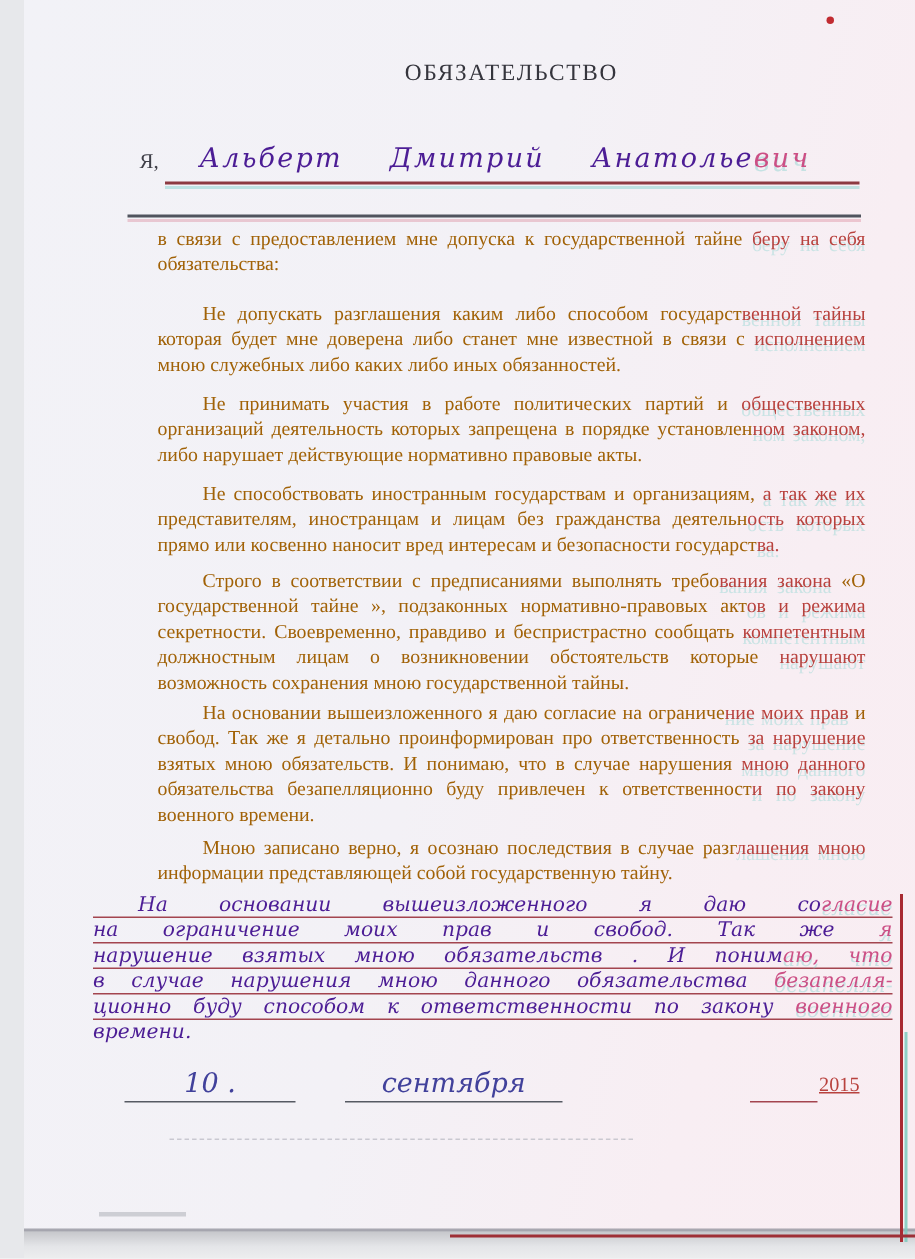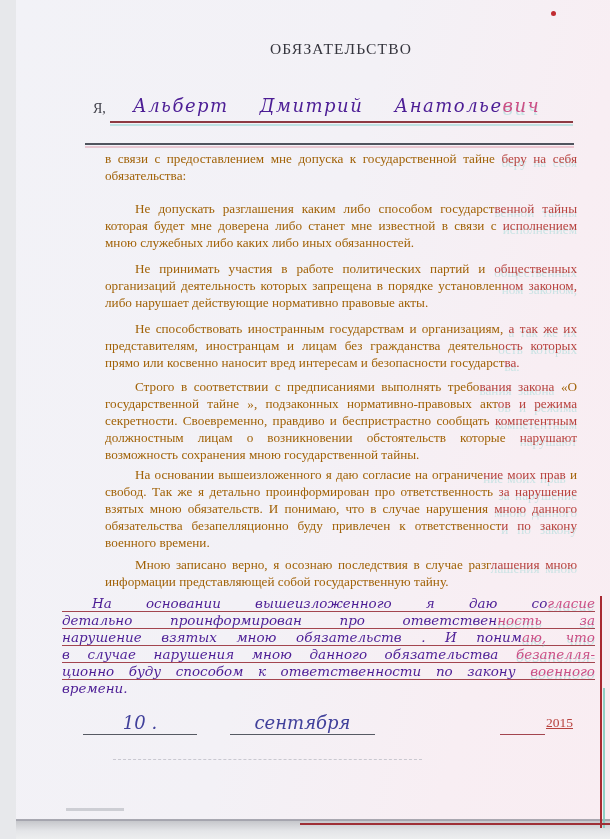--- a/index.html
+++ b/index.html
@@ -85,21 +85,21 @@
   <div class="para pos-intro"><span class="seg-black">в связи   с предоставлением мне допуска к государственной тайне </span><span class="seg-red">беру на себя</span><span class="seg-black"> обязательства:</span></div>
   <div class="para ind pos-p1"><span class="seg-black">Не допускать разглашения каким либо способом государст</span><span class="seg-red">венной тайны</span><span class="seg-black"> которая будет  мне доверена либо станет мне известной в связи с  </span><span class="seg-red">исполнением</span><span class="seg-black"> мною служебных либо каких либо иных обязанностей.</span></div>
   <div class="para ind pos-p2"><span class="seg-black">Не принимать участия в работе политических партий и </span><span class="seg-red">общественных</span><span class="seg-black"> организаций деятельность которых запрещена в порядке установлен</span><span class="seg-red">ном законом,</span><span class="seg-black"> либо нарушает действующие нормативно правовые акты.</span></div>
   <div class="para ind pos-p3"><span class="seg-black">Не способствовать иностранным государствам и организациям,</span><span class="seg-red"> а так же их</span><span class="seg-black"> представителям,   иностранцам и лицам без гражданства деятельн</span><span class="seg-red">ость которых</span><span class="seg-black"> прямо или косвенно наносит вред интересам и безопасности государст</span><span class="seg-red">ва.</span></div>
   <div class="para ind pos-p4"><span class="seg-black">Строго в   соответствии с предписаниями выполнять требо</span><span class="seg-red">вания закона</span><span class="seg-black"> «О государственной тайне », подзаконных нормативно-правовых акт</span><span class="seg-red">ов и режима</span><span class="seg-black"> секретности. Своевременно, правдиво и беспристрастно сообщать </span><span class="seg-red">компетентным</span><span class="seg-black"> должностным лицам о возникновении обстоятельств которые </span><span class="seg-red">нарушают</span><span class="seg-black"> возможность сохранения мною государственной тайны.</span></div>
   <div class="para ind pos-p5"><span class="seg-black">На основании вышеизложенного я даю согласие на ограниче</span><span class="seg-red">ние моих прав</span><span class="seg-black"> и свобод. Так же я детально проинформирован  про ответственность </span><span class="seg-red">за нарушение</span><span class="seg-black"> взятых мною обязательств. И понимаю, что в случае нарушения </span><span class="seg-red">мною данного</span><span class="seg-black"> обязательства безапелляционно буду привлечен к ответственност</span><span class="seg-red">и по закону</span><span class="seg-black"> военного времени.</span></div>
   <div class="para ind pos-p6"><span class="seg-black">Мною записано верно,  я осознаю последствия в случае разг</span><span class="seg-red">лашения мною</span><span class="seg-black"> информации представляющей собой государственную тайну.</span></div>
 
   <div class="hw-block">
     <div class="hw-line first"><span class="seg-ink">На основании вышеизложенного я даю со</span><span class="seg-pink">гласие</span></div>
-    <div class="hw-line"><span class="seg-ink">детально проинформирован про ответствен</span><span class="seg-pink">ность за</span></div>
+    <div class="hw-line"><span class="seg-ink">на ограничение моих прав и свобод. Так же </span><span class="seg-pink">я</span></div>
     <div class="hw-line"><span class="seg-ink">нарушение взятых мною обязательств . И поним</span><span class="seg-pink">аю, что</span></div>
     <div class="hw-line"><span class="seg-ink">в случае нарушения мною данного обязательства </span><span class="seg-pink">безапелля-</span></div>
     <div class="hw-line"><span class="seg-ink">ционно буду способом к ответственности по закону </span><span class="seg-pink">военного</span></div>
     <div class="hw-line last"><span class="seg-ink">времени.</span></div>
   </div>
 
   <div class="date-slot slot-day">10 .</div>
   <div class="date-slot slot-month">сентября</div>
   <div class="date-slot slot-year-line"></div>
   <span class="year">2015</span>

